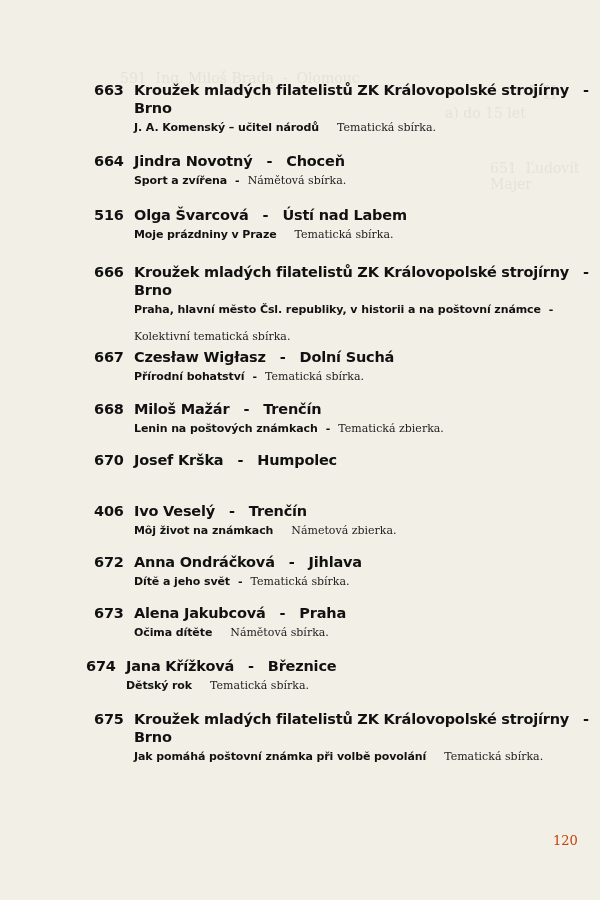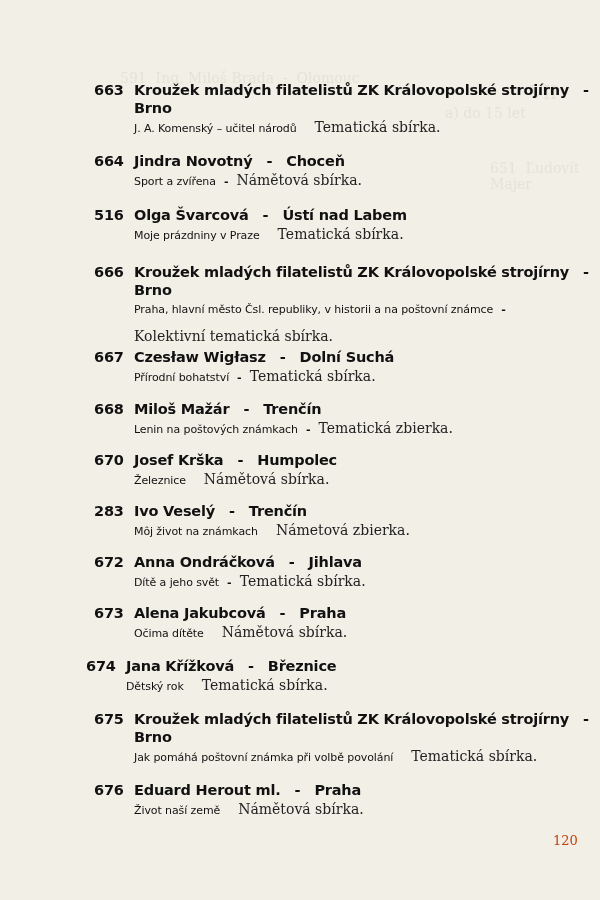--- a/index.html
+++ b/index.html
@@ -48,31 +48,31 @@
       margin-left: 14px;
     }
     .entry .sub {
       margin-left: 40px;
       margin-top: 3px;
       font-size: 11px;
       line-height: 15px;
     }
     .entry .sub .topic {
       font-family: "DejaVu Sans", sans-serif;
-      font-weight: normal;
+      font-weight: bold;
       letter-spacing: -0.1px;
     }
     .entry .sub .dash {
       font-family: "DejaVu Sans", sans-serif;
       font-weight: bold;
       margin: 0 8px;
     }
     .entry .sub .kind {
       font-family: "DejaVu Serif", serif;
-      font-size: 14px;
+      font-size: 11px;
       color: #222;
     }
     .entry .sub .gap {
       display: inline-block;
       width: 18px;
     }
     .entry .sub .kind-line {
       display: block;
       margin-top: 12px;
     }
@@ -177,28 +177,25 @@
     </div>
   </div>
 
   <div class="entry" style="top:451px;">
     <div class="head">
       <span class="num">670</span>
       <span class="title">
         <span>Josef Krška</span><span class="sep">-</span><span>Humpolec</span>
       </span>
     </div>
-    <div class="sub">
-      <span class="topic">Železnice</span><span class="gap"></span><span class="kind">Námětová sbírka.</span>
-    </div>
   </div>
 
   <div class="entry" style="top:502px;">
     <div class="head">
-      <span class="num">283</span>
+      <span class="num">406</span>
       <span class="title">
         <span>Ivo Veselý</span><span class="sep">-</span><span>Trenčín</span>
       </span>
     </div>
     <div class="sub">
       <span class="topic">Môj život na známkach</span><span class="gap"></span><span class="kind">Námetová zbierka.</span>
     </div>
   </div>
 
   <div class="entry" style="top:553px;">
@@ -243,26 +240,15 @@
       <span class="title">
         <span>Kroužek mladých filatelistů ZK Královopolské strojírny</span><span class="sep-end">-</span><br>
         <span>Brno</span>
       </span>
     </div>
     <div class="sub">
       <span class="topic">Jak pomáhá poštovní známka při volbě povolání</span><span class="gap"></span><span class="kind">Tematická sbírka.</span>
     </div>
   </div>
 
-  <div class="entry" style="top:781px;">
-    <div class="head">
-      <span class="num">676</span>
-      <span class="title">
-        <span>Eduard Herout ml.</span><span class="sep">-</span><span>Praha</span>
-      </span>
-    </div>
-    <div class="sub">
-      <span class="topic">Život naší země</span><span class="gap"></span><span class="kind">Námětová sbírka.</span>
-    </div>
-  </div>
 
   <div class="page-num">120</div>
 </div>
 
 </body></html>

